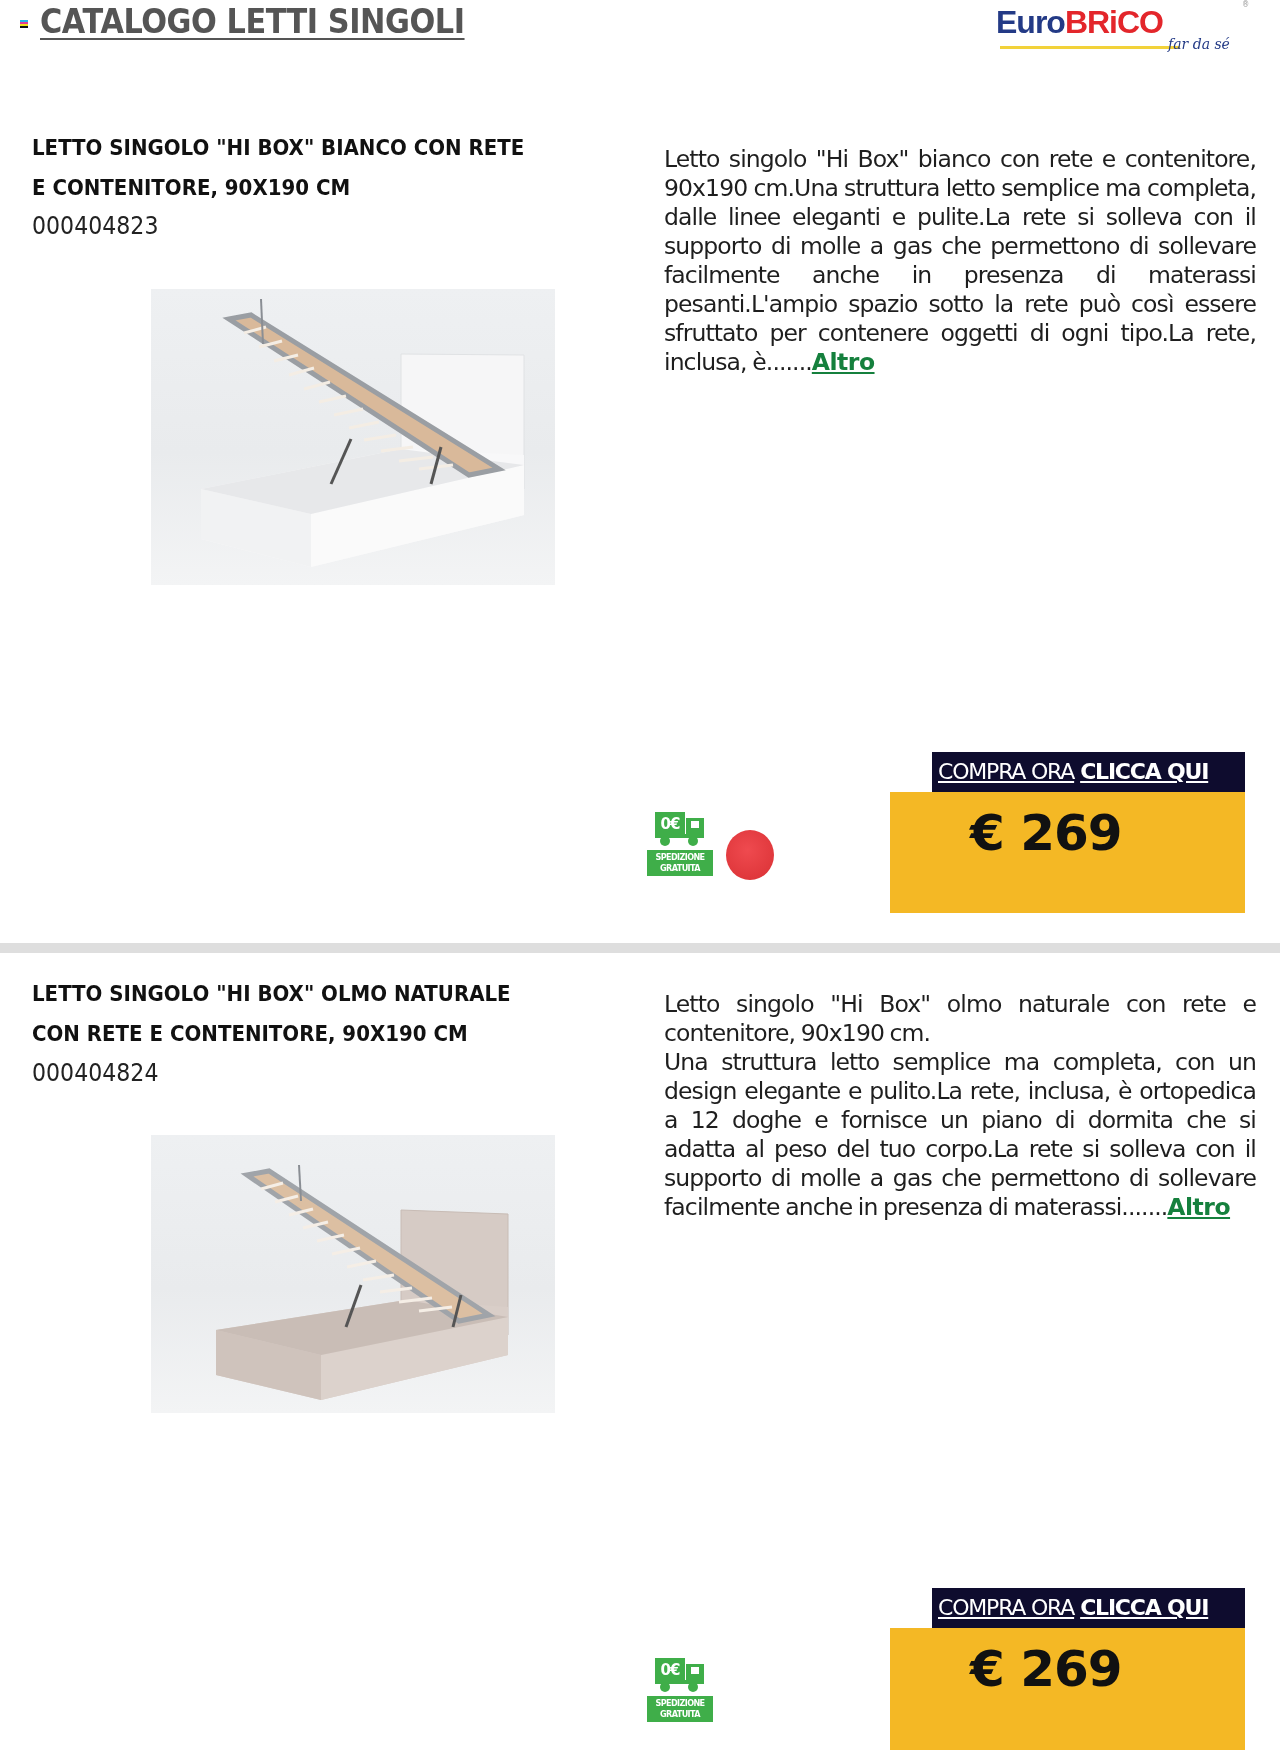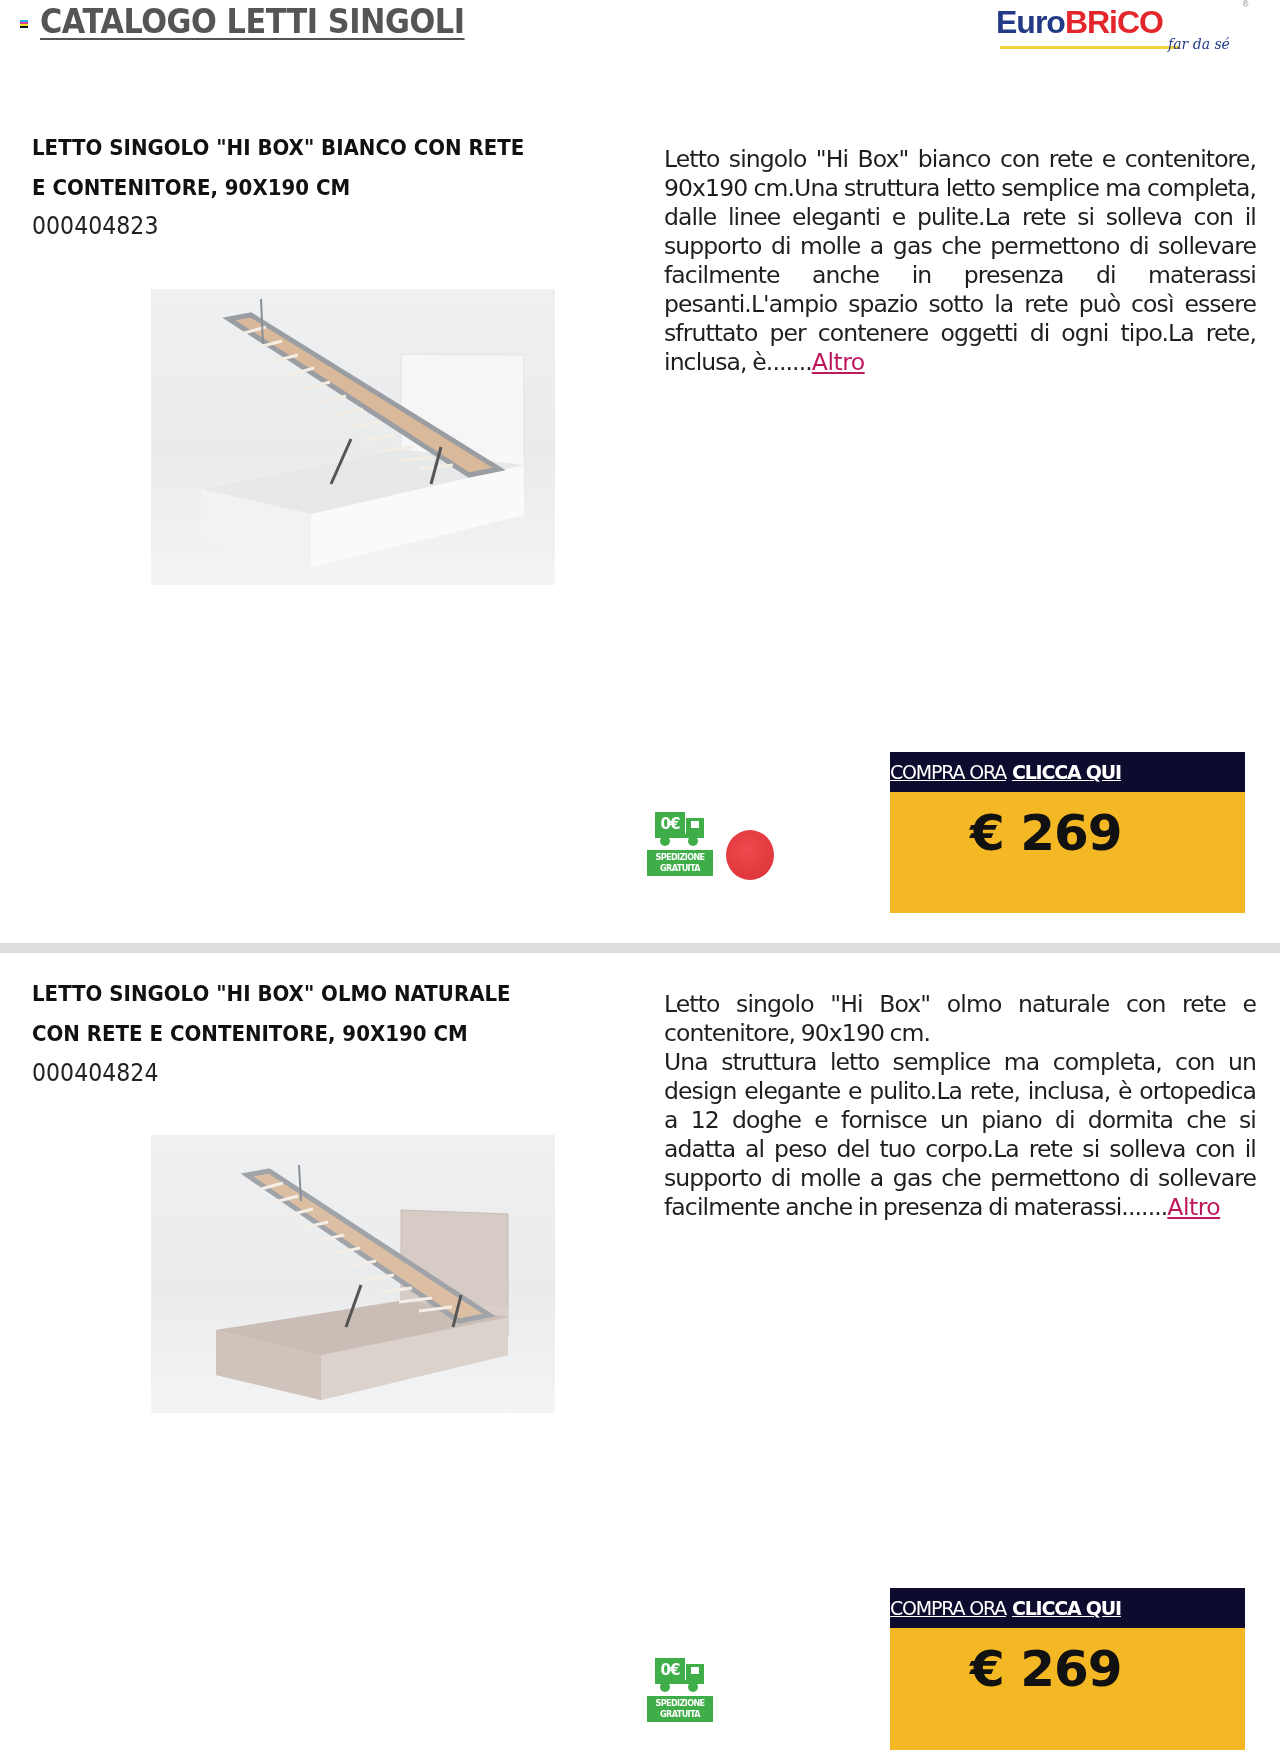--- a/index.html
+++ b/index.html
@@ -21,29 +21,29 @@
   .logo-tagline { position: absolute; left: 172px; top: 36px; font-family: "DejaVu Serif", "Liberation Serif", serif; font-style: italic; font-size: 14px; color: #233a86; }
 
   
   .product { position: absolute; left: 0; width: 1280px; }
   .product-title { position: absolute; left: 32px; width: 560px; font-family: "DejaVu Sans", "Liberation Sans", sans-serif; font-weight: bold; font-size: 22px; line-height: 40px; color: #111; transform: scaleX(0.9); transform-origin: left top; }
   .product-code { position: absolute; left: 32px; font-size: 24px; color: #222; font-family: "DejaVu Sans", "Liberation Sans", sans-serif; transform: scaleX(0.92); transform-origin: left top; }
   .product-image { position: absolute; left: 151px; width: 404px; height: 296px; background: linear-gradient(180deg, #eef0f2 0%, #e9ebed 55%, #f3f4f5 100%); overflow: hidden; }
   .product-image svg { width: 100%; height: 100%; display: block; }
   .product-desc { position: absolute; left: 664px; width: 592px; font-size: 23.5px; line-height: 29px; color: #1e1e1e; text-align: justify; font-family: "DejaVu Sans", "Liberation Sans", sans-serif; }
   .product-desc .desc-text { display: inline; letter-spacing: -0.9px; word-spacing: -1px; }
-  .altro-link { font-weight: normal; text-decoration: underline; color: #be185d; cursor: pointer; letter-spacing: -0.5px; }
+  .altro-link { font-weight: bold; text-decoration: underline; color: #15803d; cursor: pointer; letter-spacing: -0.5px; }
 
   .shipping-badge { position: absolute; left: 647px; width: 66px; height: 66px; }
   .badge-truck { position: absolute; left: 8px; top: 0; width: 50px; height: 34px; }
   .badge-label { position: absolute; left: 0; top: 38px; width: 66px; height: 26px; background: #3fae49; color: #fff; font-size: 9px; font-weight: bold; line-height: 11px; text-align: center; padding-top: 2px; letter-spacing: -0.6px; }
   .red-dot { position: absolute; width: 48px; height: 50px; border-radius: 50%; background: radial-gradient(circle at 45% 40%, #ef4a4f 0%, #e0383c 70%, #d23034 100%); }
 
   .buy-box { position: absolute; left: 890px; width: 355px; }
-  .buy-header { height: 40px; background: #0e0c2e; line-height: 40px; font-size: 19px; color: #ffffff; white-space: nowrap; font-family: "DejaVu Sans", "Liberation Sans", sans-serif; }
+  .buy-header { height: 40px; background: #0e0c2e; padding-left: 6px; line-height: 40px; font-size: 22px; color: #ffffff; white-space: nowrap; font-family: "DejaVu Sans", "Liberation Sans", sans-serif; margin-left: 42px; }
   .buy-header .compra { text-decoration: underline; letter-spacing: -1.2px; font-weight: normal; cursor: pointer; }
   .buy-header .clicca { text-decoration: underline; font-weight: bold; letter-spacing: -1.2px; margin-left: 6px; cursor: pointer; }
   .buy-price-area { background: #f4b825; height: 121px; position: relative; padding-left: 8px; }
   .price { position: absolute; left: 80px; top: 12px; font-family: "DejaVu Sans", "Liberation Sans", sans-serif; font-weight: bold; font-size: 50px; color: #111; letter-spacing: -1px; }
 
   .separator { position: absolute; left: 0; top: 943px; width: 1280px; height: 10px; background: #dedede; }
 </style>
 </head>
 <body>
 

